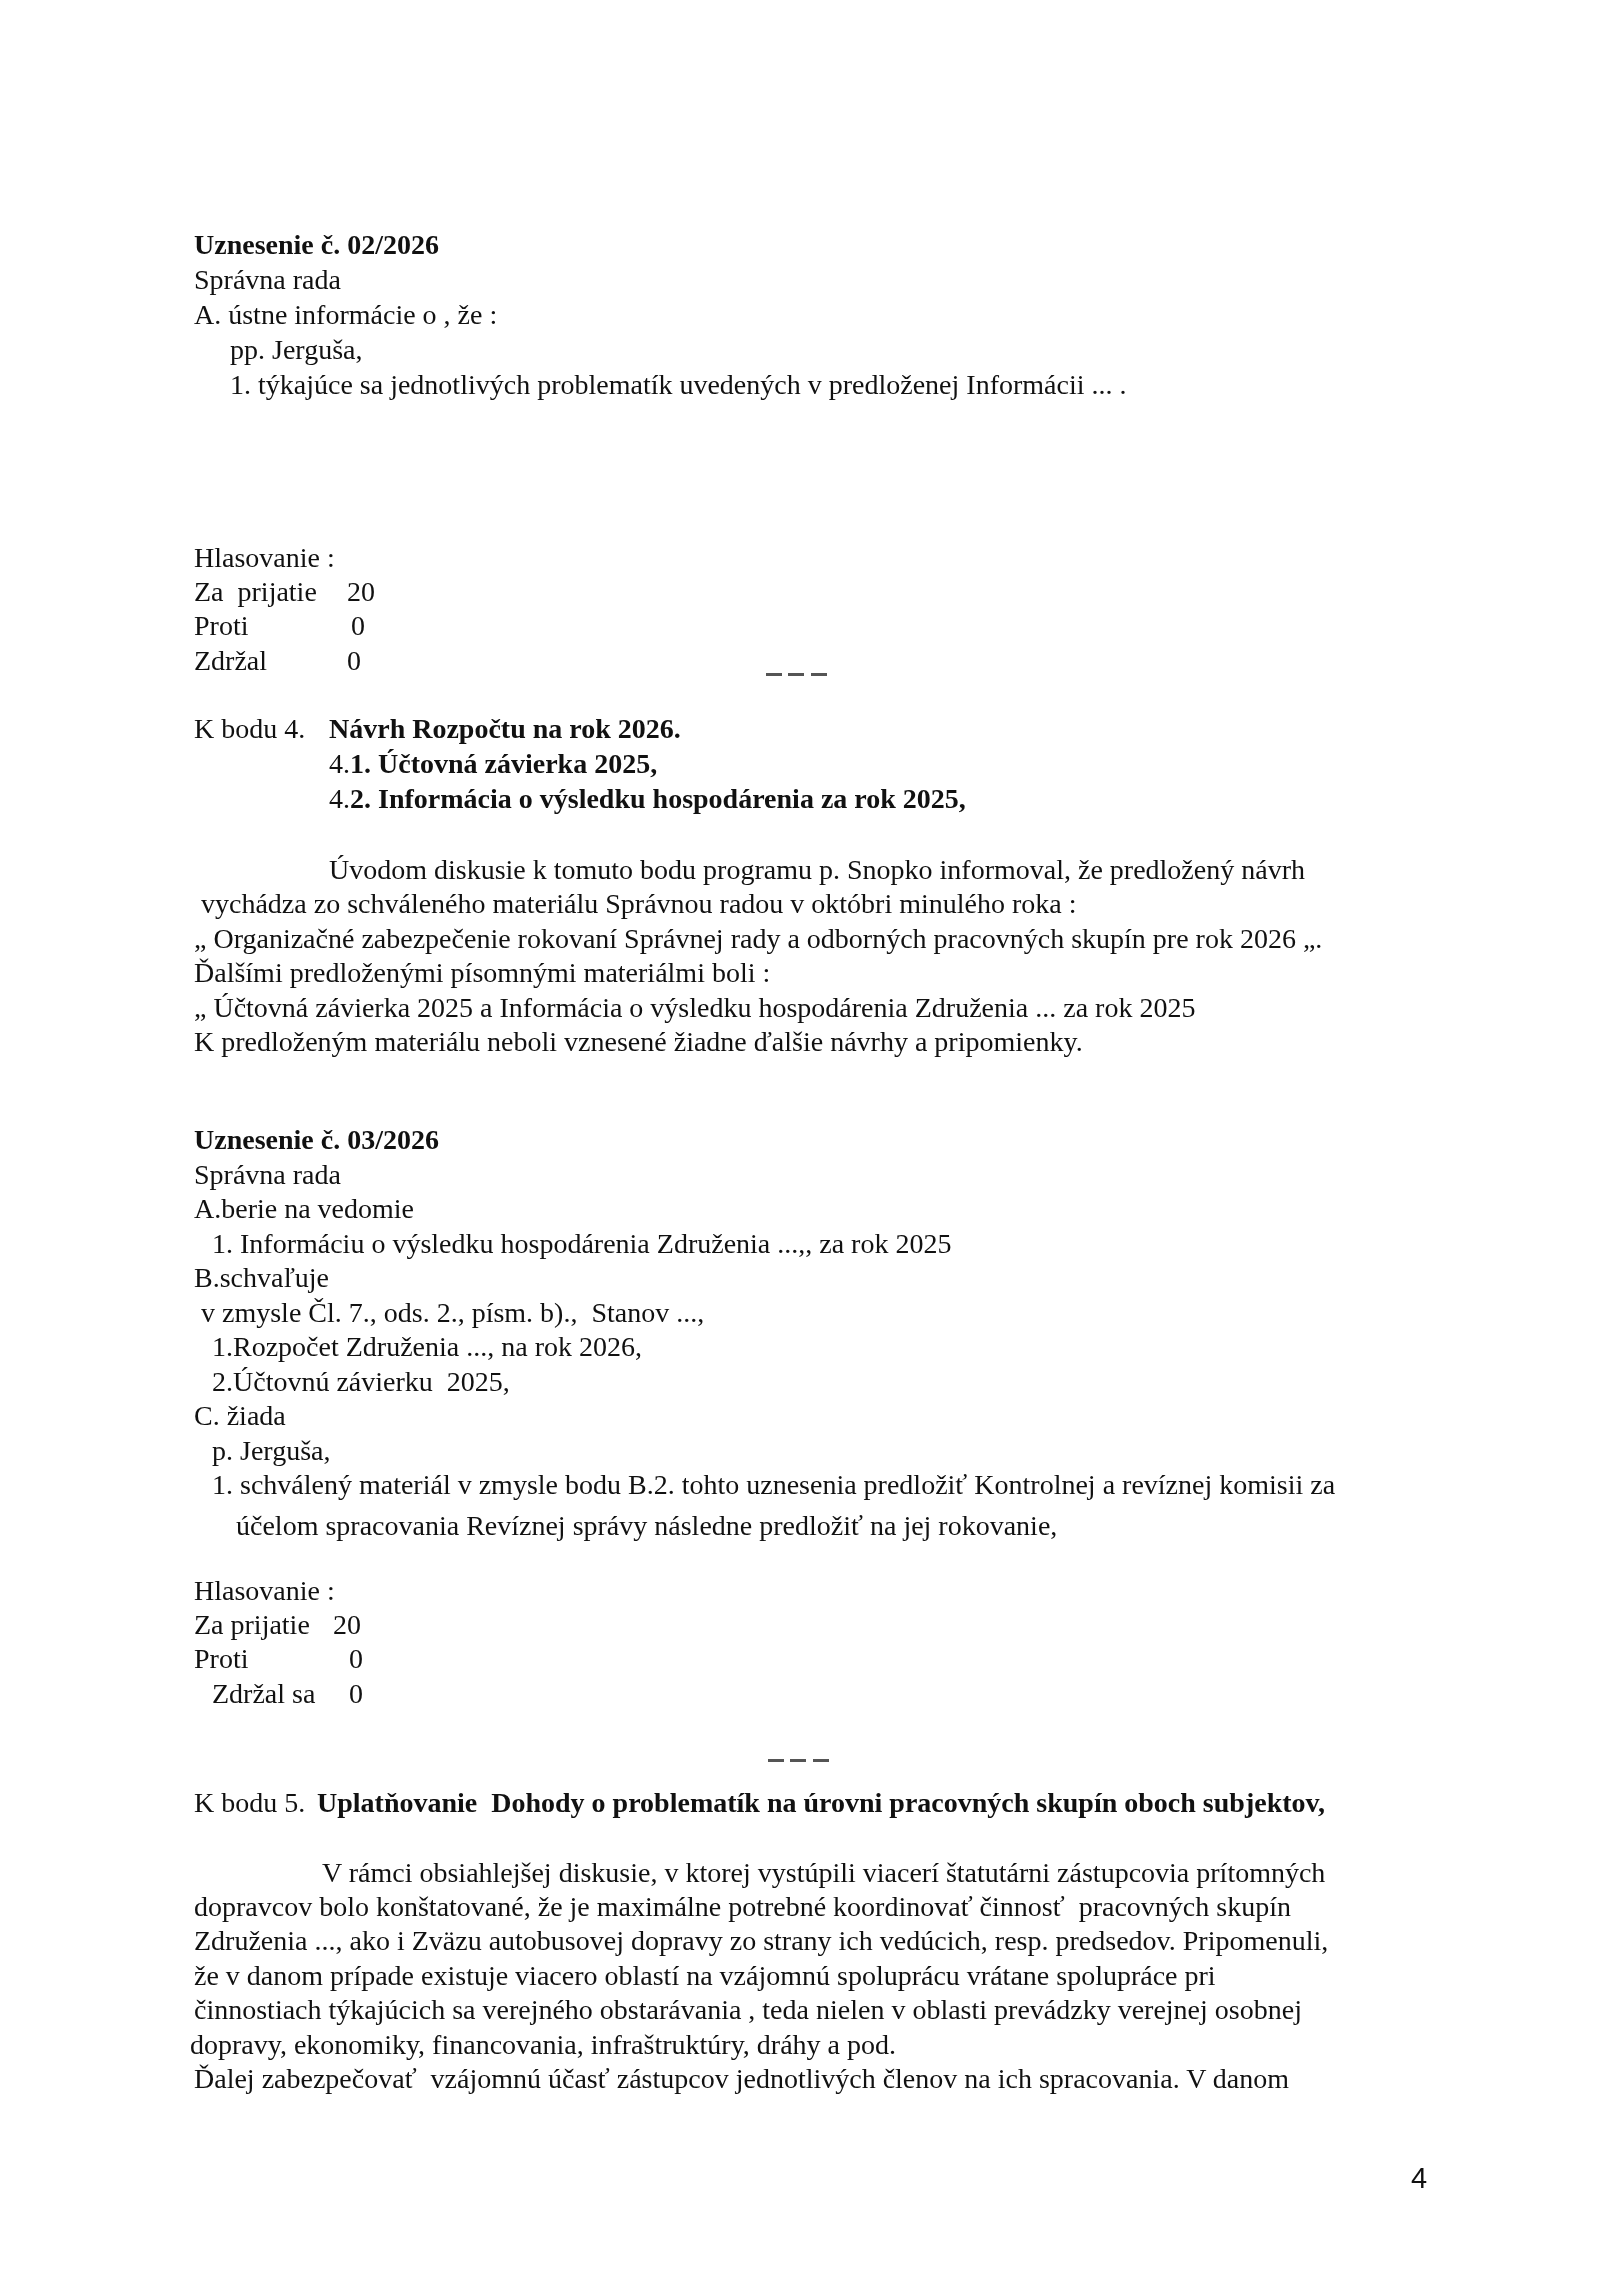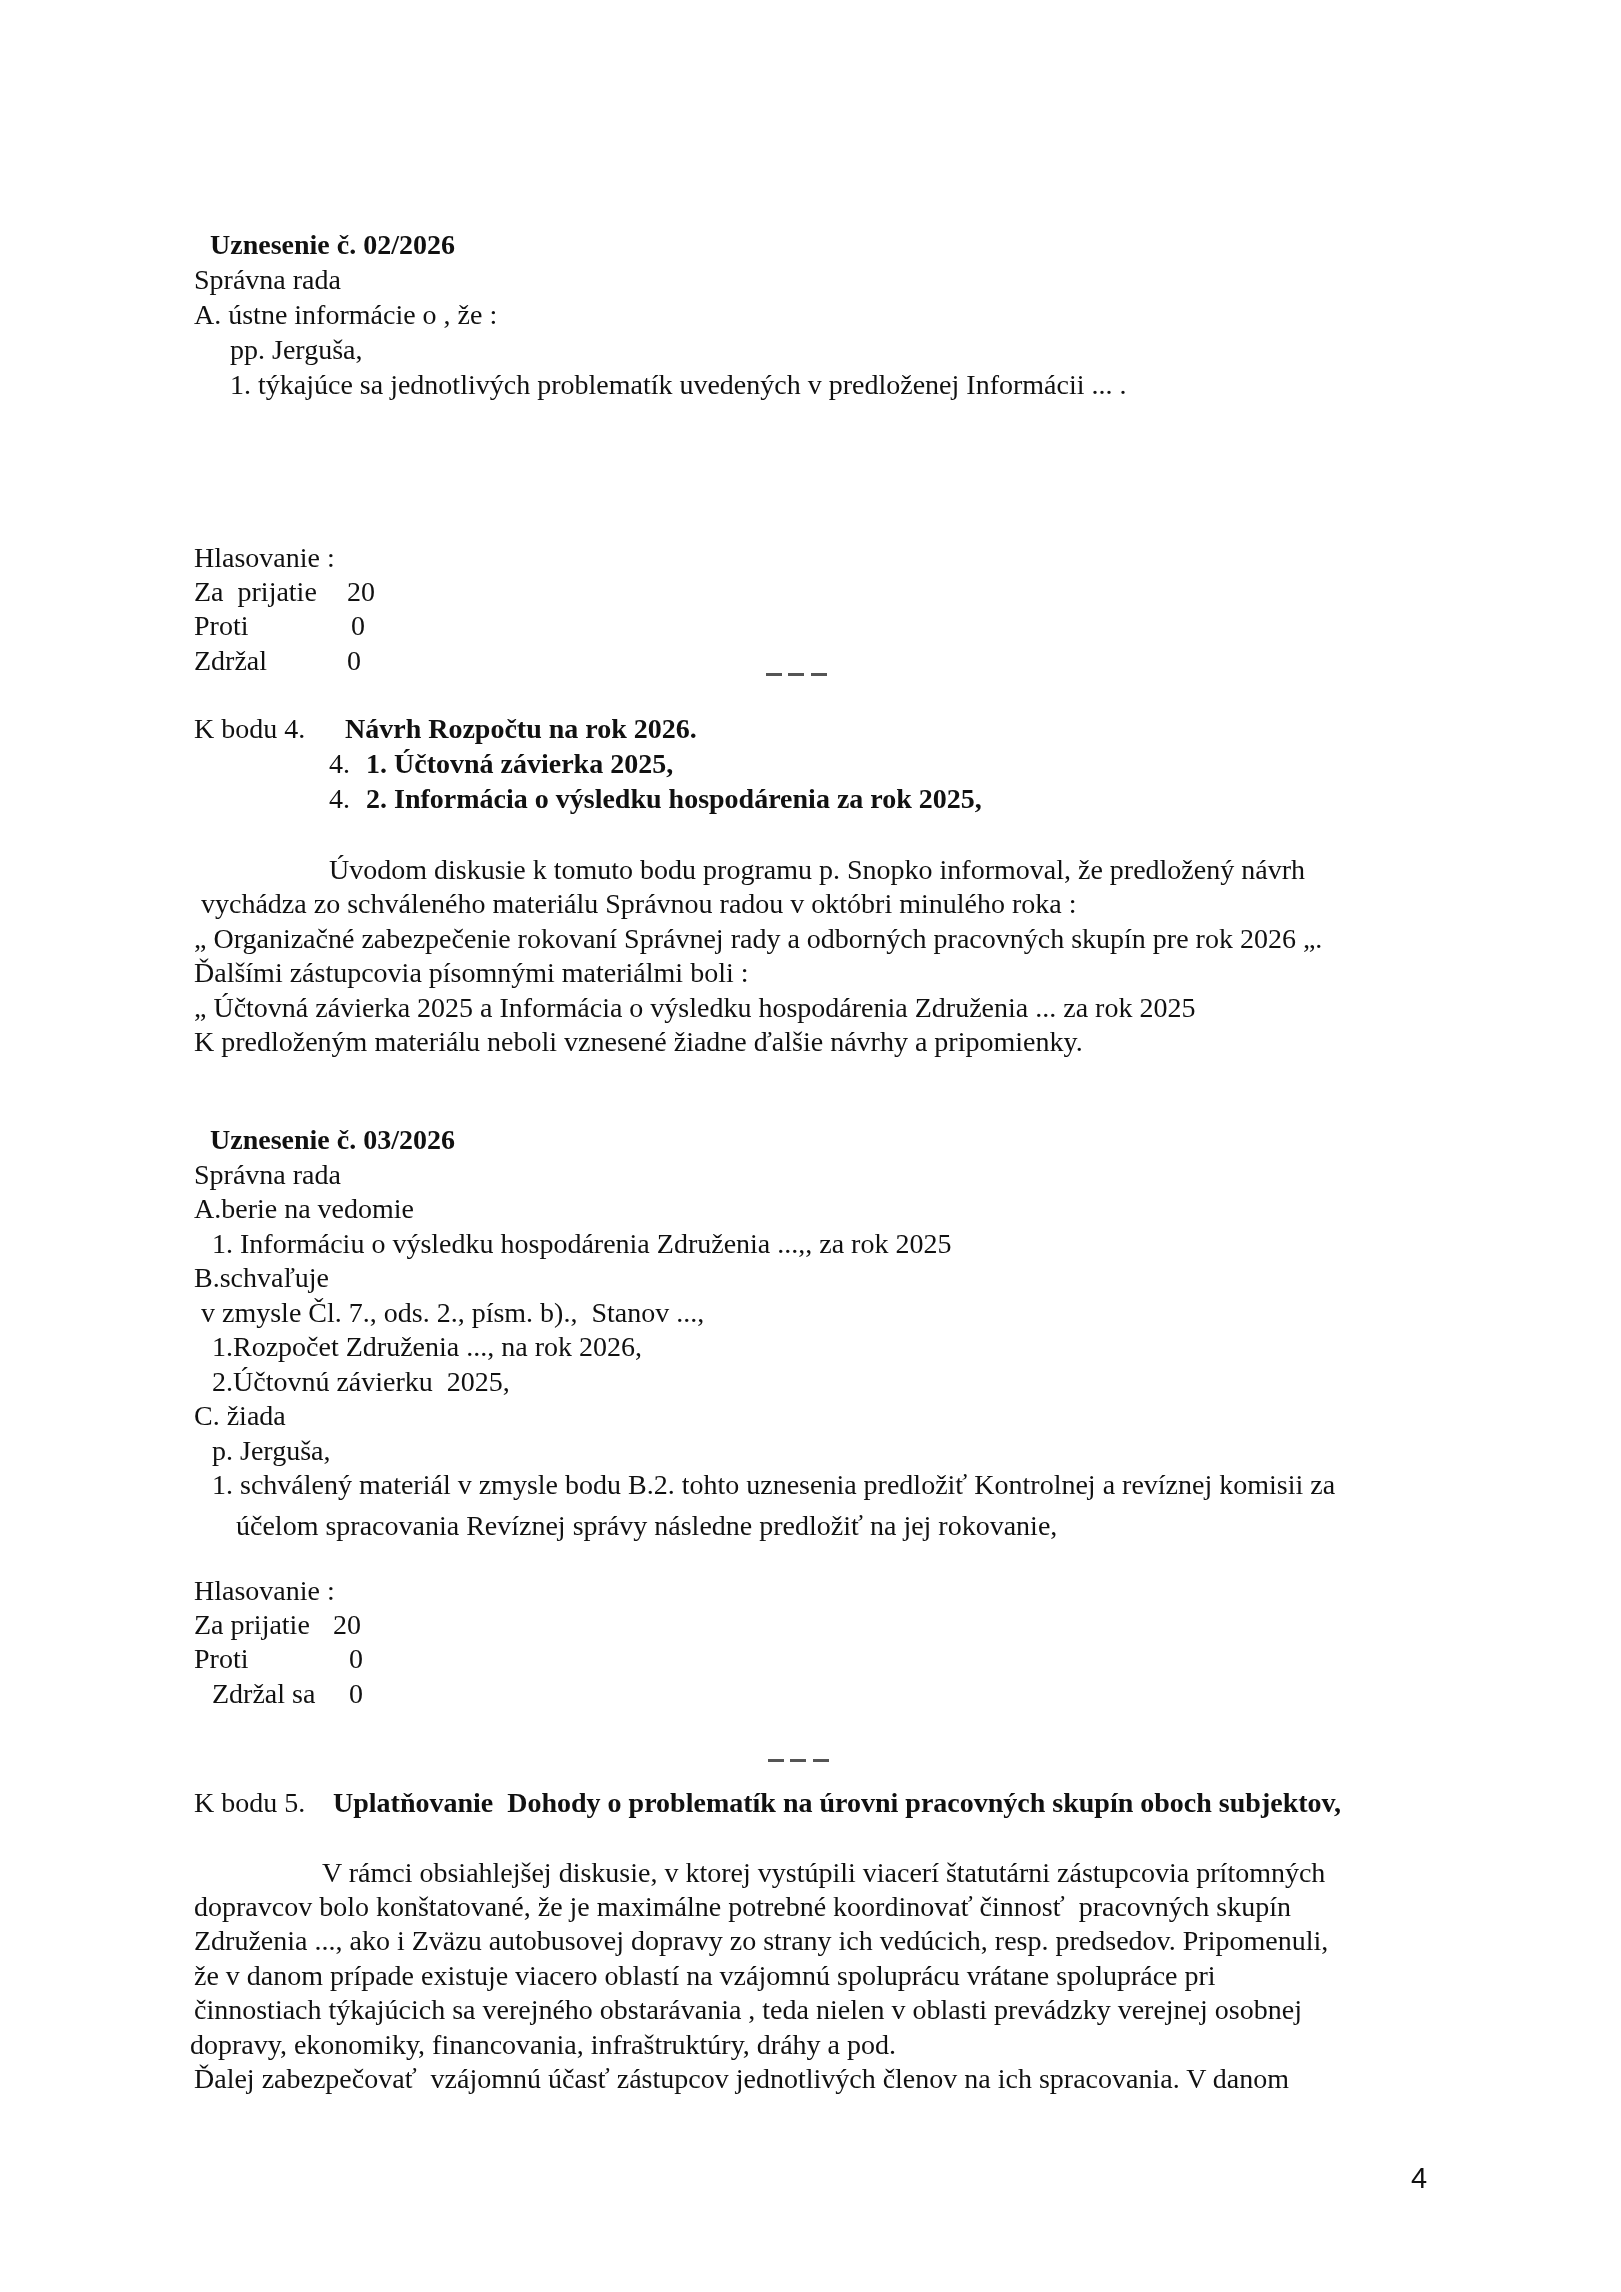--- a/index.html
+++ b/index.html
@@ -7,21 +7,21 @@
   .page { position: absolute; left: 0; top: 0; width: 1621px; height: 2293px; background: #fff; }
   .ln {
     position: absolute;
     font-family: "Liberation Serif", "DejaVu Serif", serif;
     font-size: 28px;
     line-height: 34px;
     color: #111;
     white-space: pre;
     margin: 0;
   }
-  .b { font-weight: bold; margin-left: 16px; }
+  .b { font-weight: bold; }
   .dashes {
     position: absolute;
     width: 63px; height: 2.7px;
     background: repeating-linear-gradient(90deg, #555 0 16px, transparent 16px 22.4px);
   }
   .pagenum {
     position: absolute;
     font-family: "Liberation Sans", "DejaVu Sans", sans-serif;
     font-size: 29px;
     color: #111;
@@ -53,21 +53,21 @@
 
   <div>
     <div class="ln" style="left:194px; top:712px;">K bodu 4.</div>
     <div class="ln b" style="left:329px; top:712px;">Návrh Rozpočtu na rok 2026.</div>
     <div class="ln" style="left:329px; top:747px;"><span>4.</span><span class="b">1. Účtovná závierka 2025,</span></div>
     <div class="ln" style="left:329px; top:782px;"><span>4.</span><span class="b">2. Informácia o výsledku hospodárenia za rok 2025,</span></div>
 
     <div class="ln" style="left:329px; top:853px;">Úvodom diskusie k tomuto bodu programu p. Snopko informoval, že predložený návrh</div>
     <div class="ln" style="left:194px; top:887px;"> vychádza zo schváleného materiálu Správnou radou v októbri minulého roka :</div>
     <div class="ln" style="left:194px; top:922px;">„ Organizačné zabezpečenie rokovaní Správnej rady a odborných pracovných skupín pre rok 2026 „.</div>
-    <div class="ln" style="left:194px; top:956px;">Ďalšími zástupcovia písomnými materiálmi boli :</div>
+    <div class="ln" style="left:194px; top:956px;">Ďalšími predloženými písomnými materiálmi boli :</div>
     <div class="ln" style="left:194px; top:991px;">„ Účtovná závierka 2025 a Informácia o výsledku hospodárenia Združenia ... za rok 2025</div>
     <div class="ln" style="left:194px; top:1025px;">K predloženým materiálu neboli vznesené žiadne ďalšie návrhy a pripomienky.</div>
   </div>
 
   <div>
     <div class="ln b" style="left:194px; top:1123px;">Uznesenie č. 03/2026</div>
     <div class="ln" style="left:194px; top:1158px;">Správna rada</div>
     <div class="ln" style="left:194px; top:1192px;">A.berie na vedomie</div>
     <div class="ln" style="left:212px; top:1227px;">1. Informáciu o výsledku hospodárenia Združenia ...,, za rok 2025</div>
     <div class="ln" style="left:194px; top:1261px;">B.schvaľuje</div>

